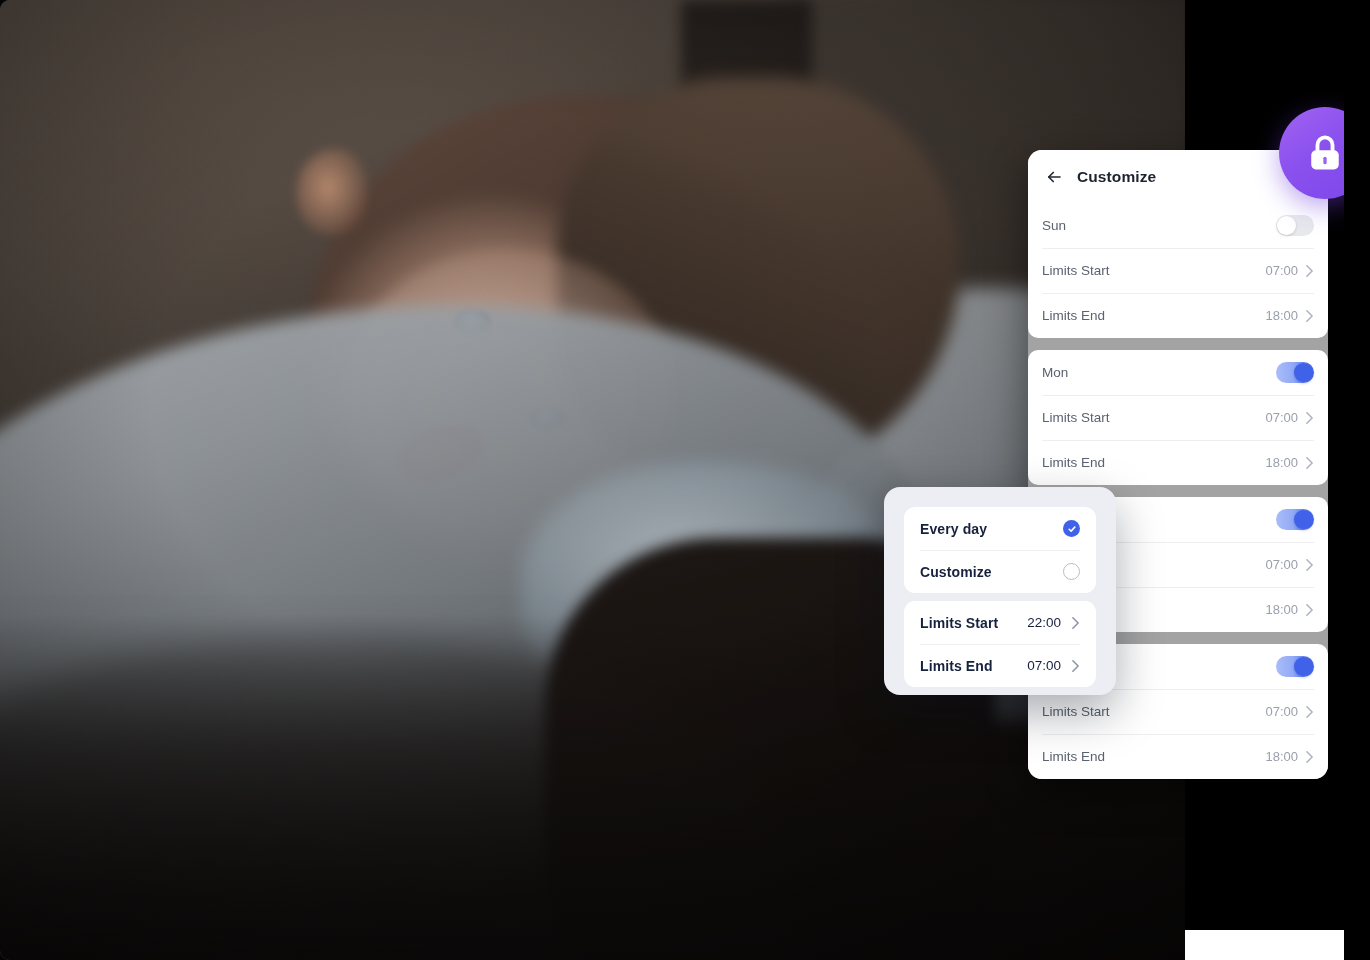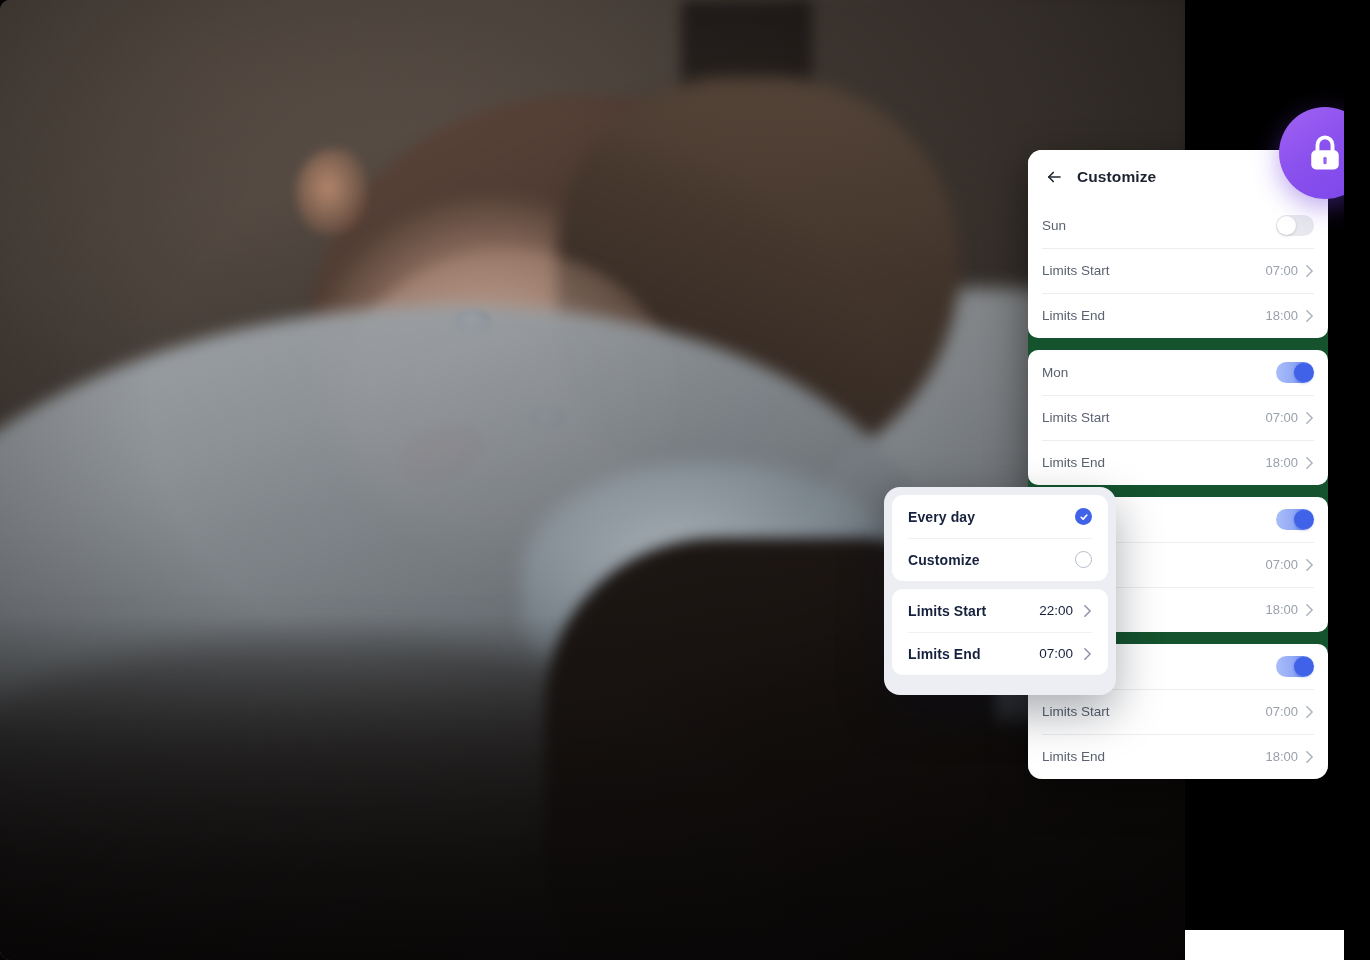--- a/index.html
+++ b/index.html
@@ -185,21 +185,21 @@
     color: #222831;
     display: flex; align-items: center; justify-content: center;
   }
   .back-arrow svg { width: 18px; height: 18px; display: block; }
   .panel-title {
     font-size: 15.5px;
     font-weight: bold;
     color: #1b2230;
     letter-spacing: .1px;
   }
-  .panel-body { background: #14532d; }
+  .panel-body { background: #a3a3a3; }
 
   .day-group {
     background: #ffffff;
     border-radius: 10px;
     margin: 0 0 12px 0;
   }
   .day-group:first-child { border-radius: 0 0 10px 10px; }
 
   .row {
     height: 45px;
@@ -285,21 +285,21 @@
 
   
   .popup {
     position: absolute;
     left: 884px;
     top: 487px;
     width: 232px;
     height: 208px;
     background: #eceef3;
     border-radius: 16px;
-    padding: 8px;
+    padding: 20px;
     box-shadow: 0 18px 46px rgba(10,14,30,.34);
   }
   .popup-card {
     background: #ffffff;
     border-radius: 11px;
   }
   .popup-card.first { margin-bottom: 8px; }
   .popup-row {
     height: 43px;
     display: flex;

